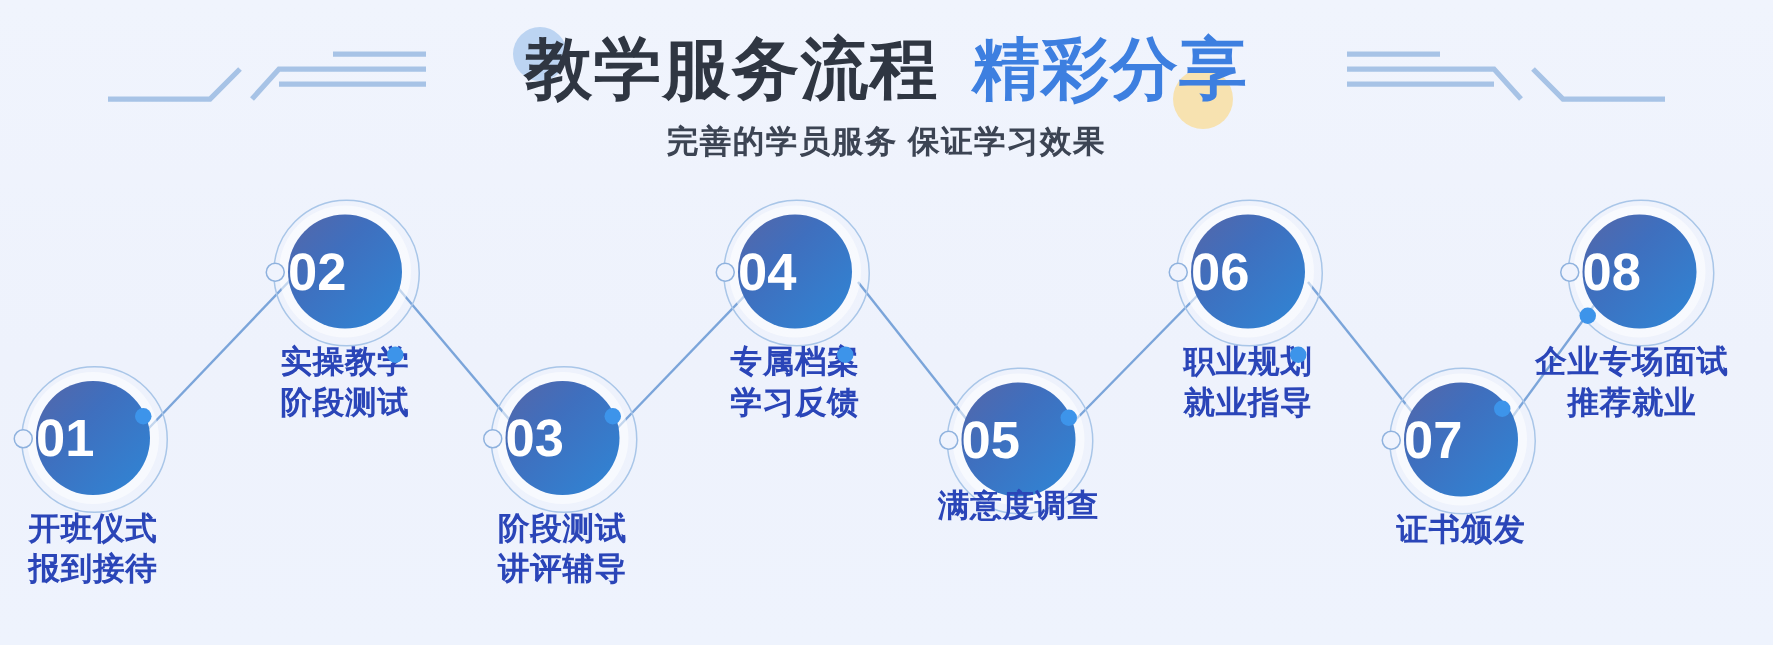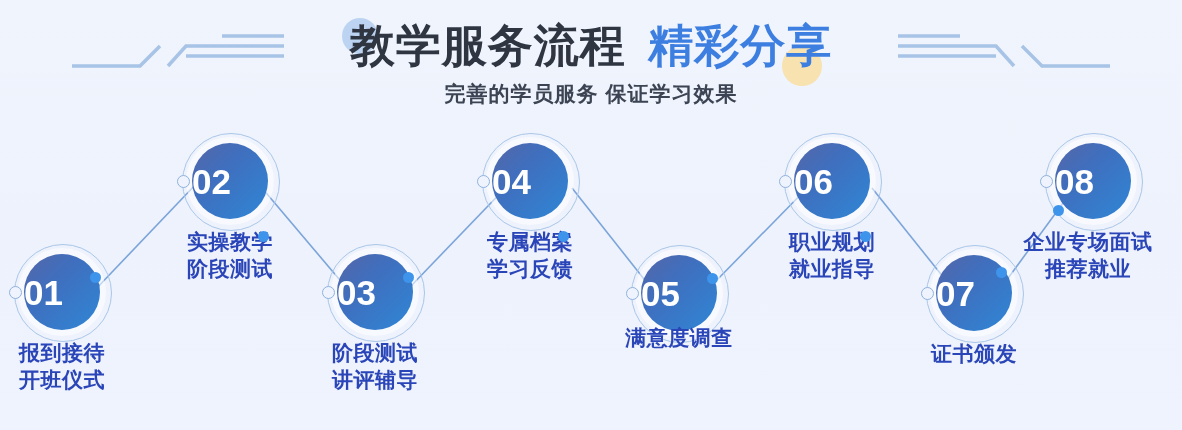--- a/index.html
+++ b/index.html
@@ -247,22 +247,22 @@
     </svg>
 
     <div class="node" style="left:62px; top:174px;">
       <div class="ring"></div>
       <div class="ring-dot"></div>
       <div class="bubble">
         <span>01</span>
       </div>
       <div class="link-dot up-right"></div>
       <div class="label" style="left:-62px; top:48px; width:124px;">
+        <span class="ln">开班仪式</span>
         <span class="ln">报到接待</span>
-        <span class="ln">开班仪式</span>
       </div>
     </div>
 
     <div class="node" style="left:230px; top:63px;">
       <div class="ring"></div>
       <div class="ring-dot"></div>
       <div class="bubble">
         <span>02</span>
       </div>
       <div class="link-dot up-right" style="top:50px;"></div>

